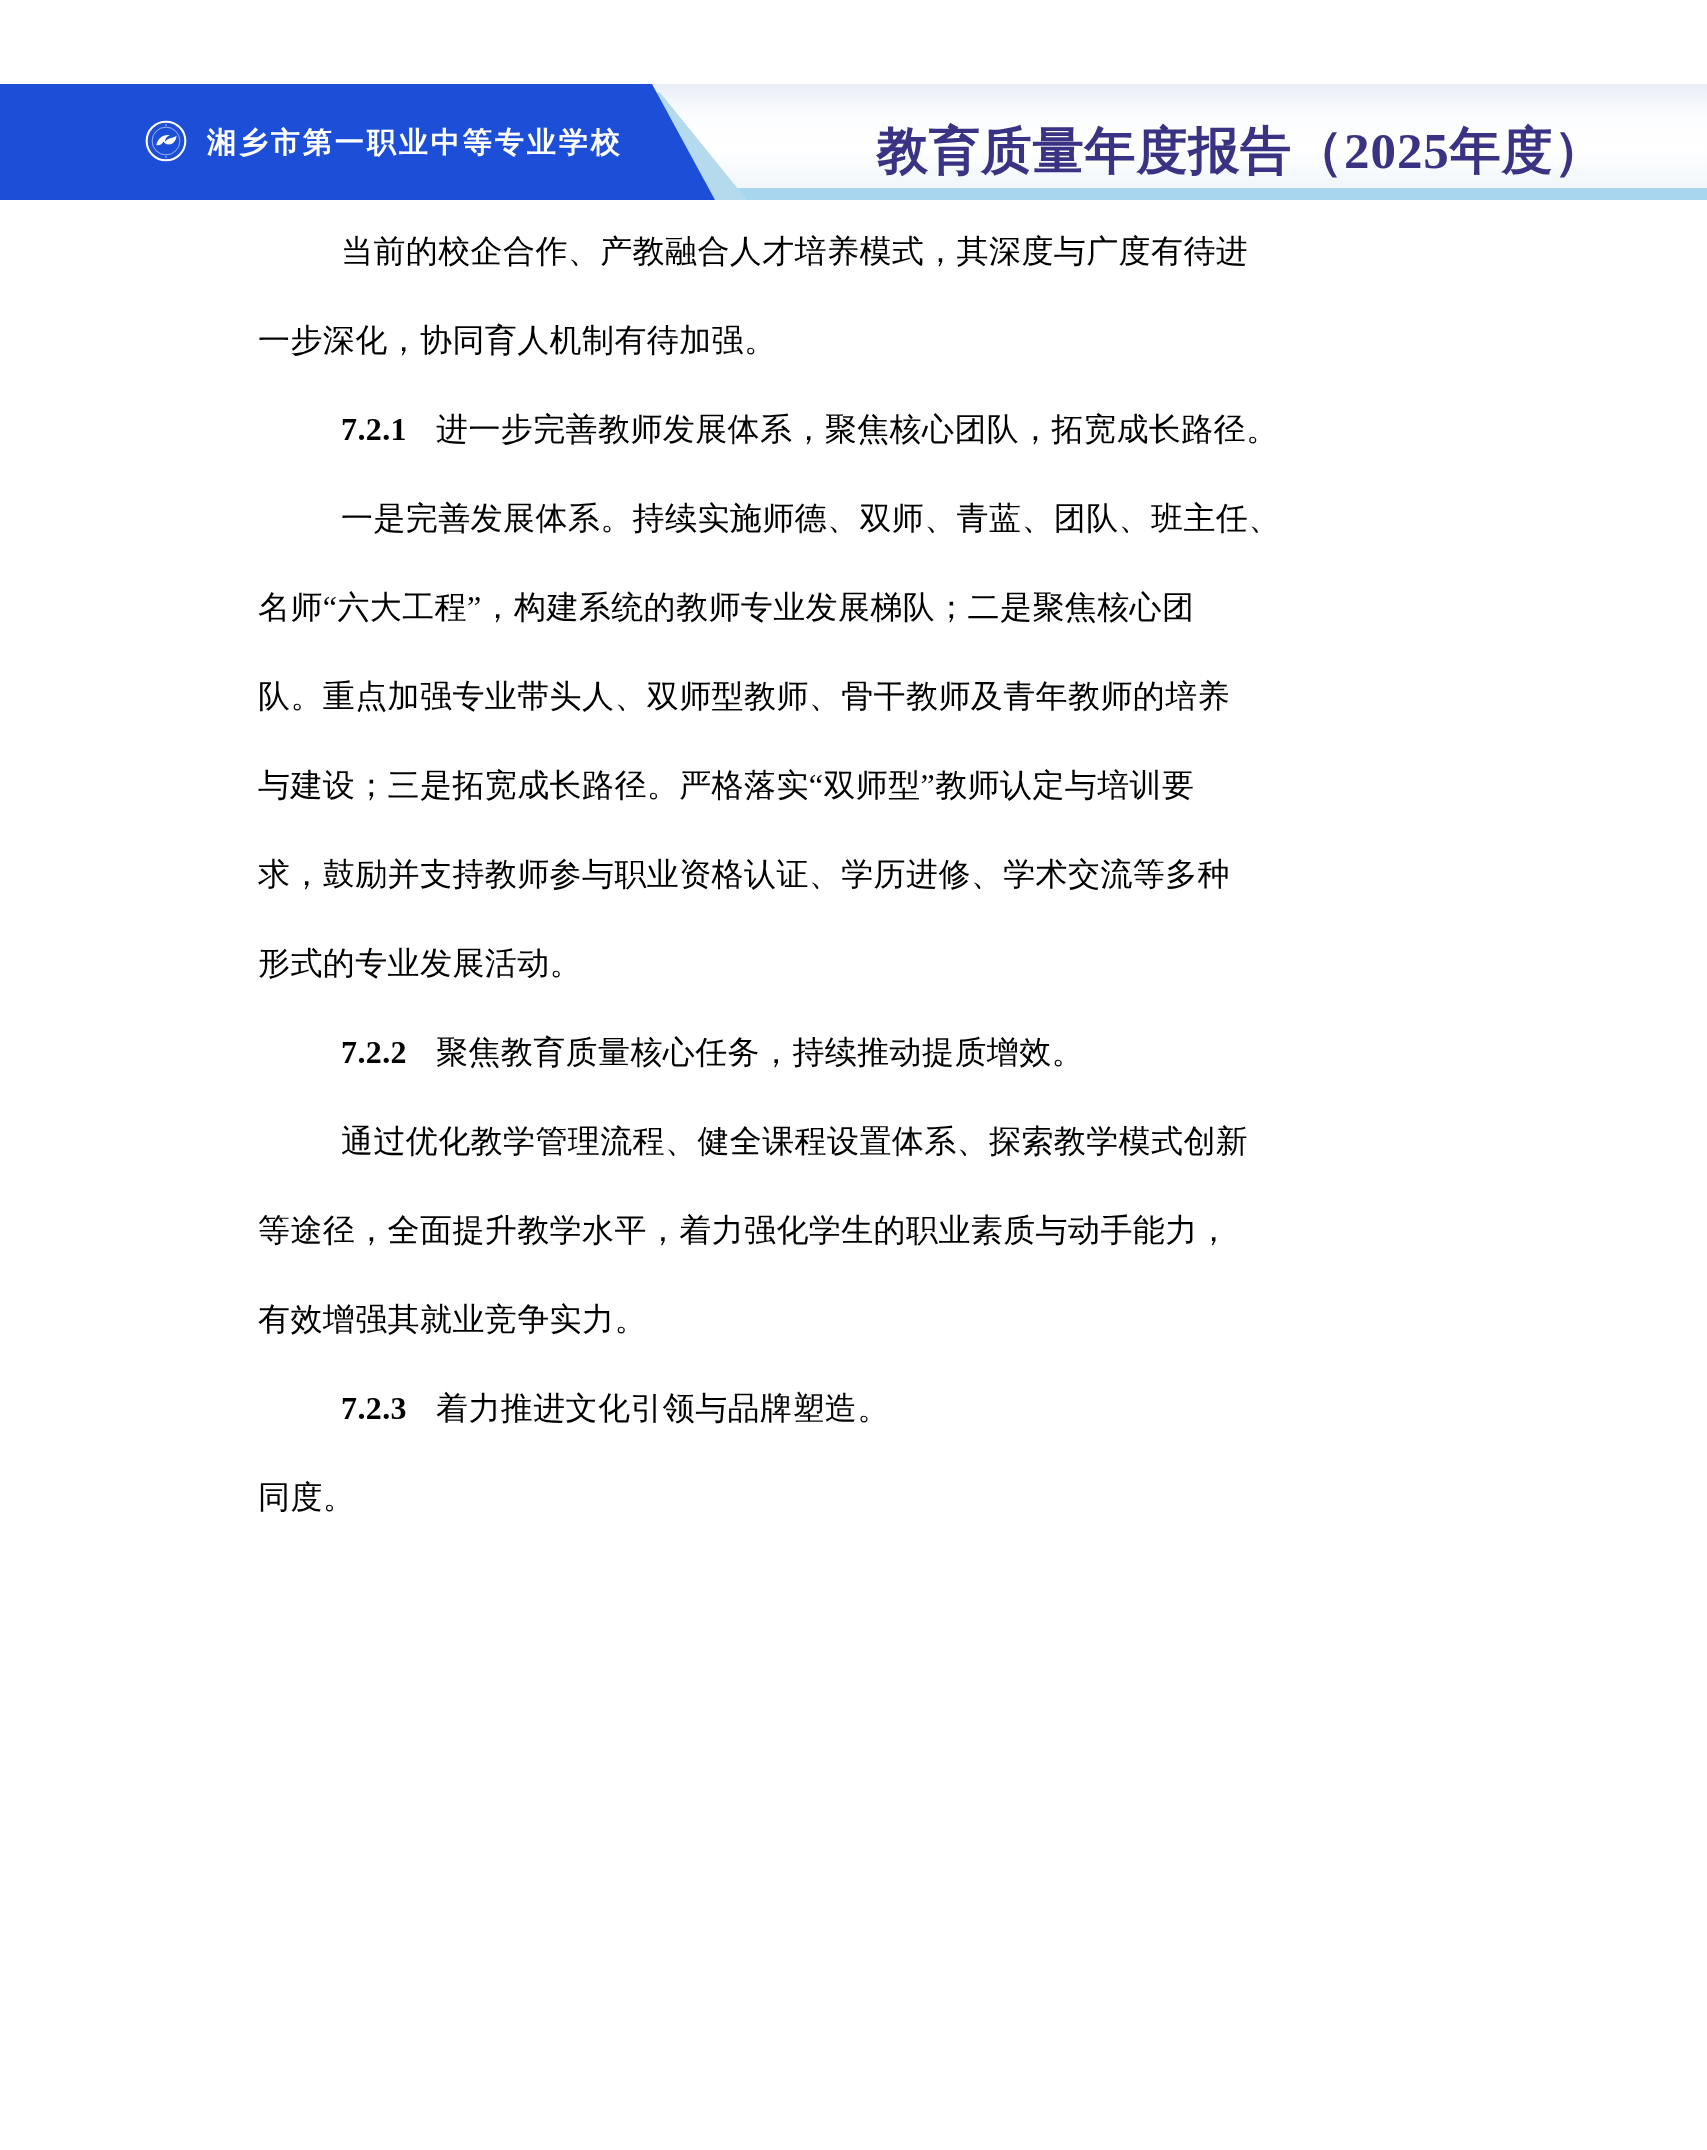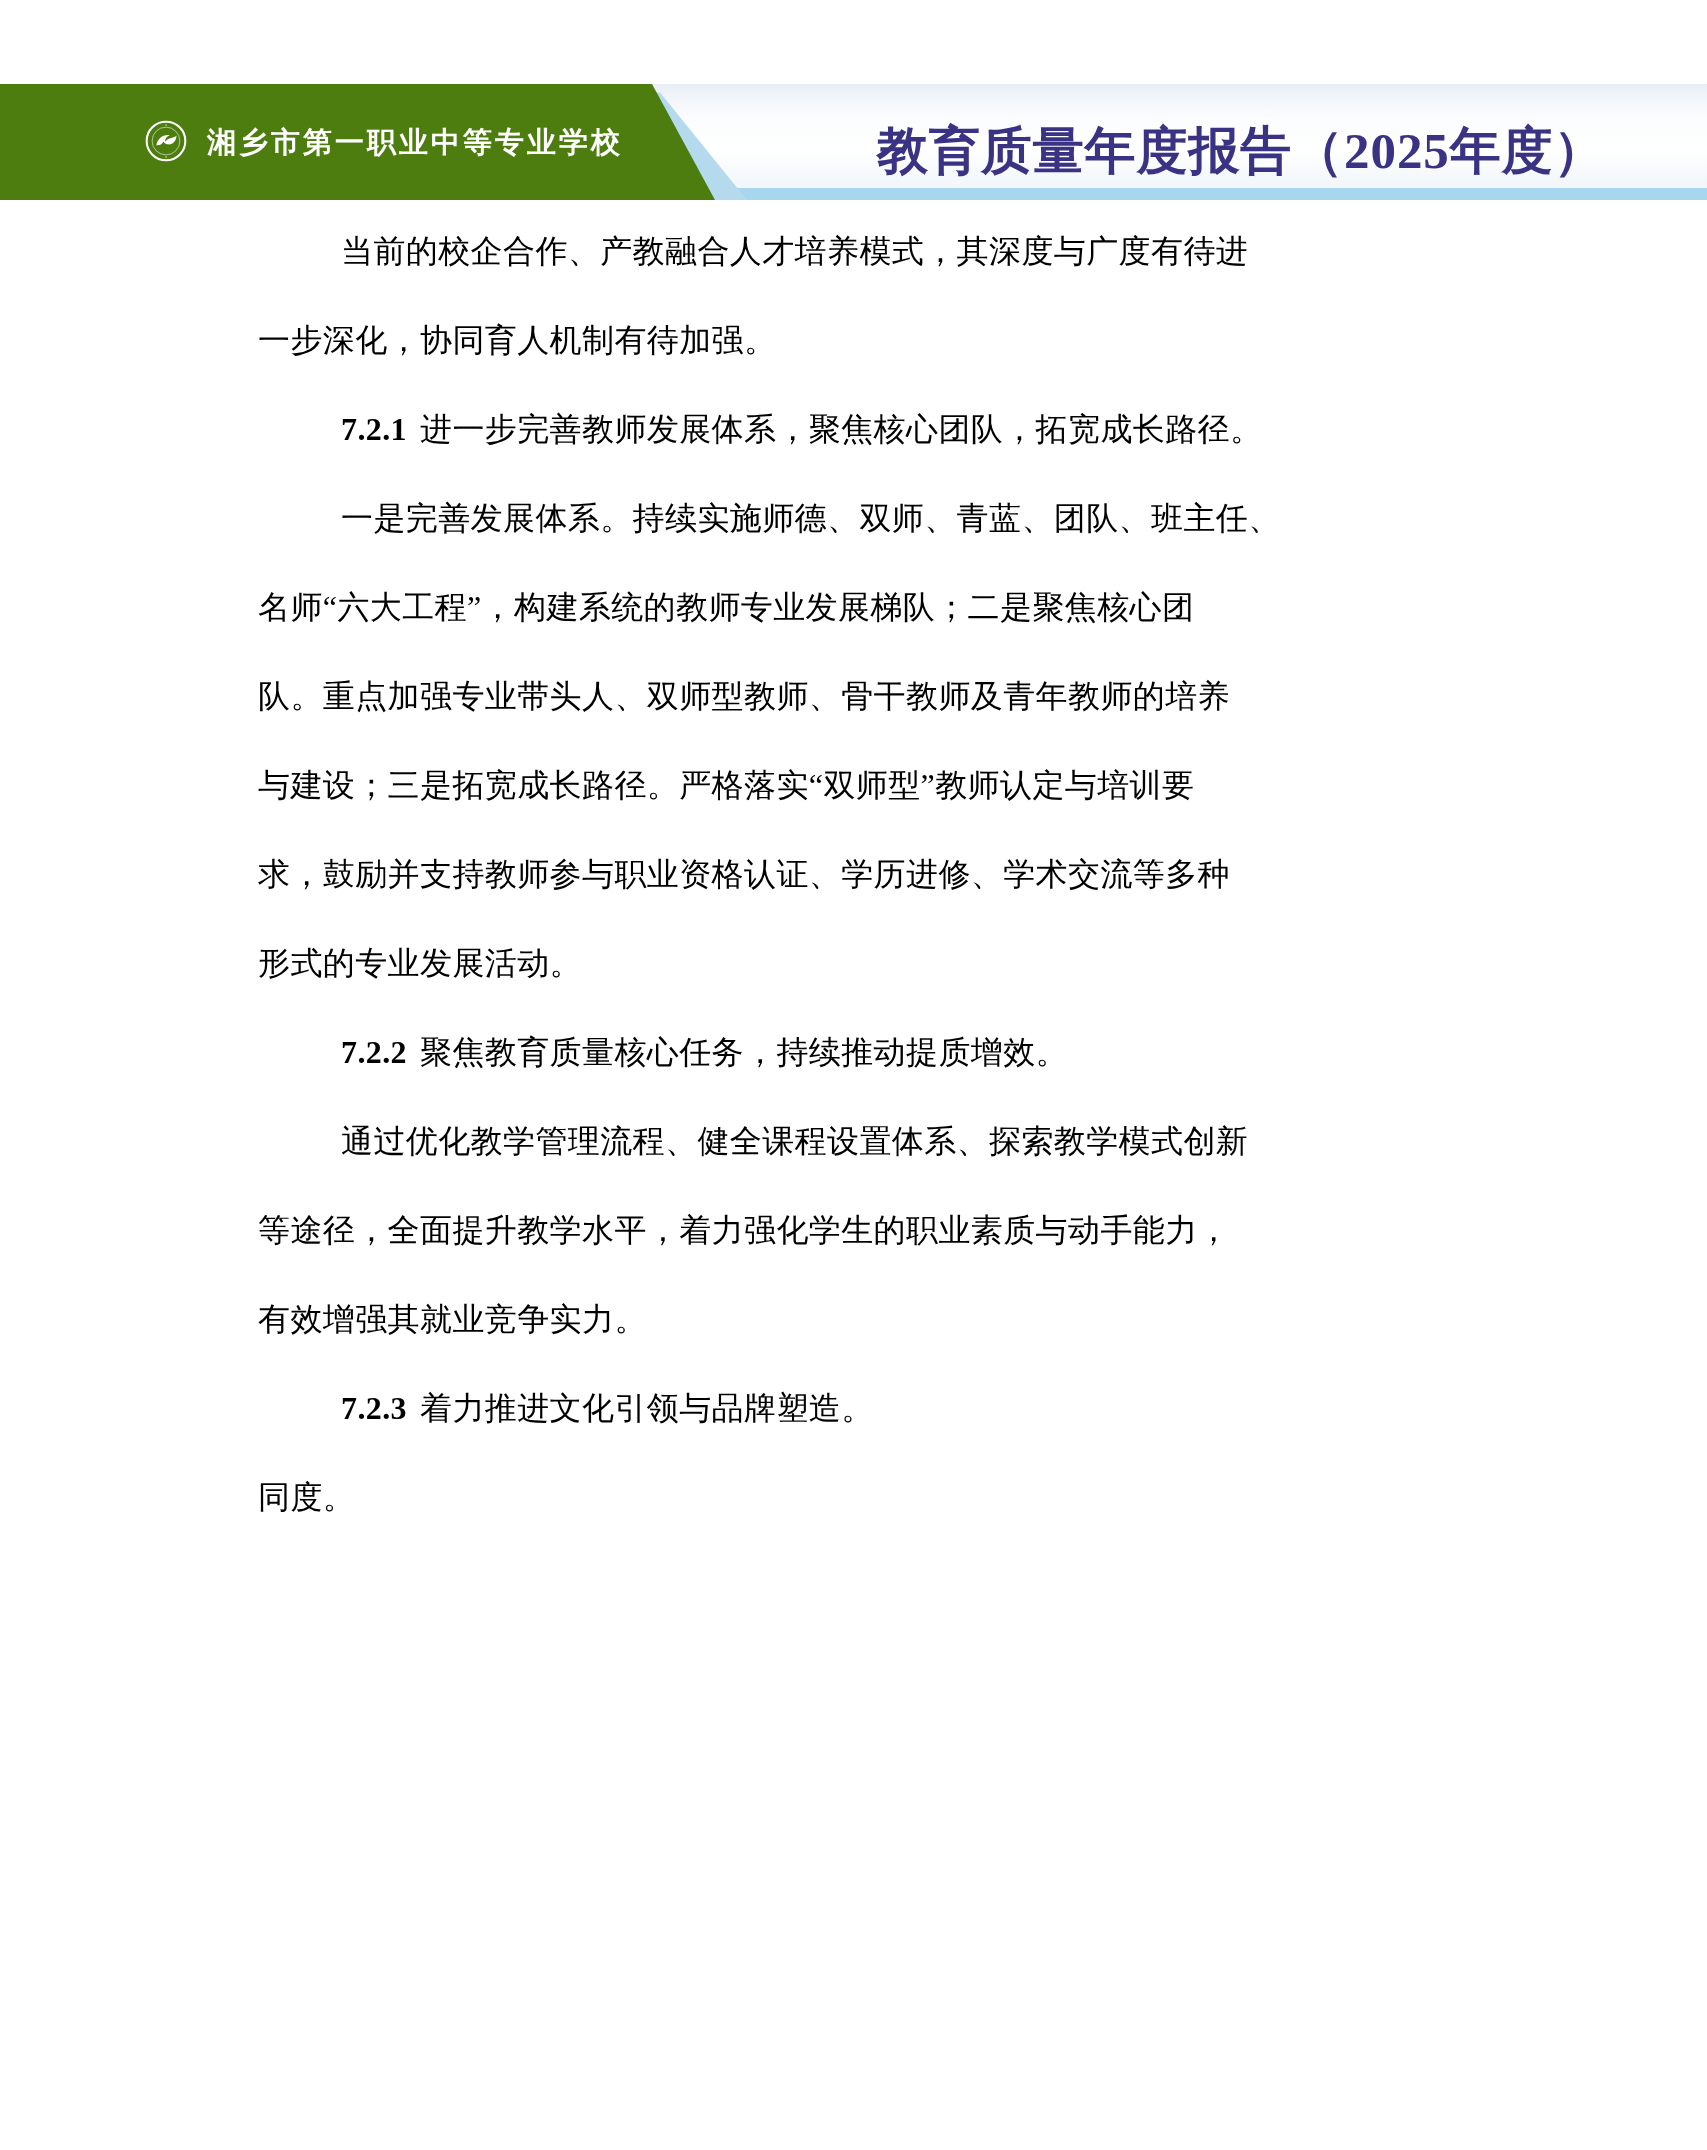--- a/index.html
+++ b/index.html
@@ -21,21 +21,21 @@
   .hdr-strip{
     position:absolute;top:188px;left:0;width:1707px;height:12px;
     background:#a9d6ef;
   }
   .band{position:absolute;top:84px;left:0;height:116px;}
   .band-light{
     width:757px;background:#b5daee;
     clip-path:polygon(0 8.6px,660px 8.6px,747px 116px,0 116px);
   }
   .band-dark{
-    width:731px;background:#4d7c0f;
+    width:731px;background:#1d4ed8;
     clip-path:polygon(0 0,652px 0,715px 116px,0 116px);
   }
   .logo{position:absolute;left:145px;top:36px;width:42px;height:42px;display:block;}
   .school-name{
     position:absolute;left:207px;top:41px;
     font-size:29px;line-height:34px;font-weight:600;
     color:#ffffff;letter-spacing:3px;white-space:nowrap;
     font-family:"DejaVu Serif","Liberation Serif",serif;
   }
   .report-title{
@@ -48,21 +48,21 @@
   
   .content{
     position:absolute;top:207px;left:258px;width:1200px;
   }
   .line{
     height:89px;line-height:89px;
     font-size:32px;letter-spacing:0.4px;
     white-space:nowrap;margin:0;
   }
   .ind{text-indent:83px;}
-  .num{font-weight:bold;margin-right:13px;}
+  .num{font-weight:bold;margin-right:29px;}
   .section-heading{
     margin:52px 0 67px 0;height:49px;line-height:49px;
     font-size:44px;font-weight:bold;letter-spacing:1.3px;
     font-family:"Liberation Sans","DejaVu Sans",sans-serif;
     white-space:nowrap;
   }
 </style>
 </head>
 <body>
 

